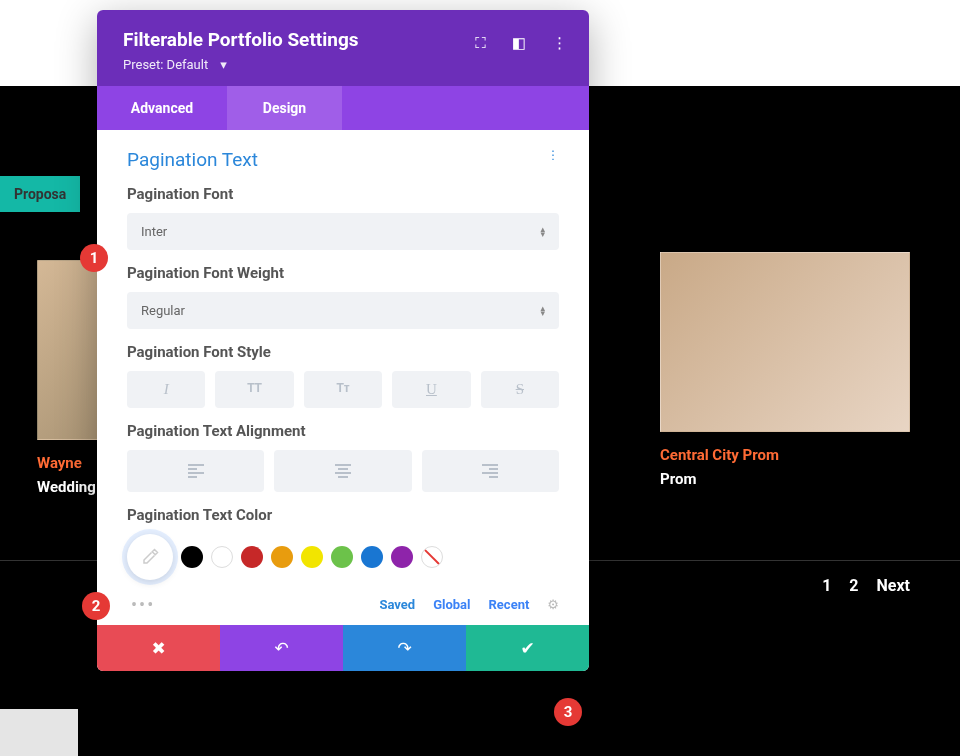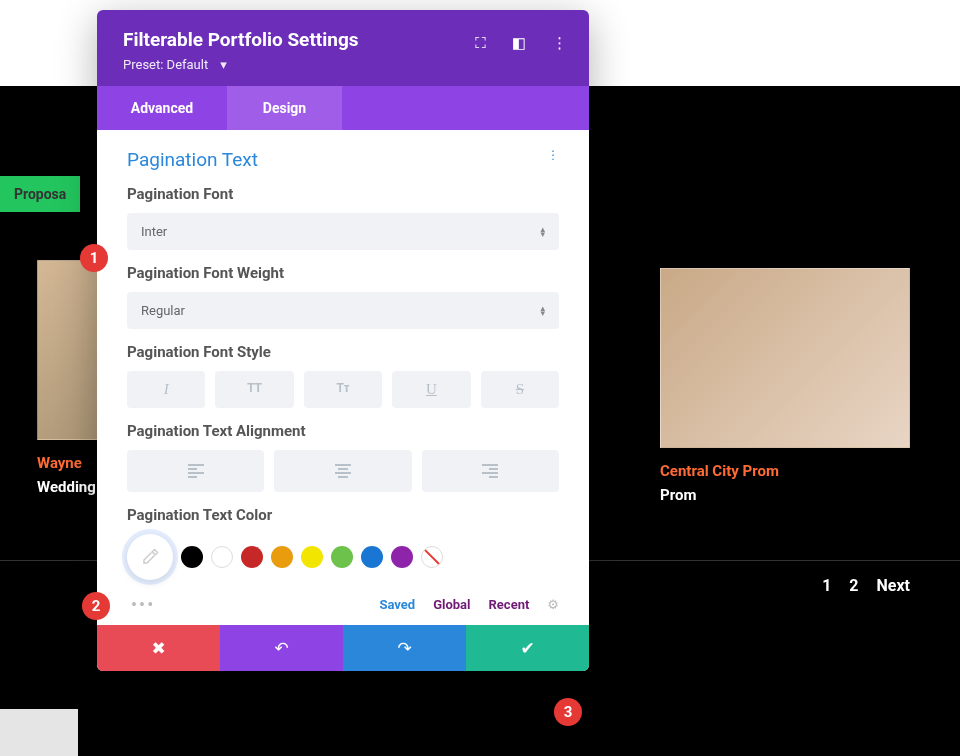--- a/index.html
+++ b/index.html
@@ -1,21 +1,21 @@
 <!DOCTYPE html>
 <html><head>
 <meta charset="utf-8">
 <style>
 *{margin:0;padding:0;box-sizing:border-box;font-family:-apple-system,BlinkMacSystemFont,'Segoe UI',Roboto,sans-serif}
 body{background:#fff;width:960px;height:756px;position:relative;overflow:hidden}
 .dark-bg{position:absolute;top:86px;left:0;right:0;bottom:0;background:#000}
-.filter-tab{position:absolute;top:176px;left:0;background:#22c55e;padding:10px 14px;font-weight:700;font-size:14px;color:#333}
+.filter-tab{position:absolute;top:176px;left:0;background:#14b8a6;padding:10px 14px;font-weight:700;font-size:14px;color:#333}
 .portfolio-item{position:absolute}
 .pi-left{top:260px;left:37px}
-.pi-right{top:268px;left:660px}
+.pi-right{top:252px;left:660px}
 .pi-img{width:250px;height:180px;background:linear-gradient(135deg,#d4b896,#8a7a5c);border:1px solid rgba(255,255,255,0.1)}
 .pi-img.right{background:linear-gradient(135deg,#c9a987,#e8d5c4)}
 .pi-title{color:#ff6b35;font-weight:700;font-size:15px;margin-top:14px}
 .pi-cat{color:#fff;font-weight:700;font-size:15px;margin-top:6px}
 .pagination{position:absolute;right:50px;top:576px;display:flex;gap:18px;align-items:center}
 .pagination span{color:#fff;font-weight:700;font-size:16px}
 .divider{position:absolute;top:560px;left:0;right:0;height:1px;background:rgba(255,255,255,0.2)}
 .gray-bottom{position:absolute;bottom:0;left:0;width:78px;height:47px;background:#e5e5e5}
 
 .modal{position:absolute;top:10px;left:97px;width:492px;background:#fff;border-radius:6px;box-shadow:0 10px 40px rgba(0,0,0,0.3);overflow:hidden}
@@ -53,21 +53,21 @@
 .sw-yellow{background:#f2e500}
 .sw-green{background:#6cc24a}
 .sw-blue{background:#1976d2}
 .sw-purple{background:#8e24aa}
 .sw-strike{background:#fff;border:1px solid #ddd;position:relative;overflow:hidden}
 .sw-strike::after{content:'';position:absolute;width:28px;height:2px;background:#e53935;top:50%;left:-3px;transform:rotate(45deg)}
 .color-tabs{display:flex;align-items:center;gap:18px;margin-top:14px;margin-left:4px}
 .dots{color:#bbb;font-size:18px;letter-spacing:2px;flex:1}
 .ct-link{font-size:13px;font-weight:700;cursor:pointer}
 .ct-saved{color:#2b87da}
-.ct-other{color:#701a75}
+.ct-other{color:#3b82f6}
 .gear{color:#bbb;font-size:13px}
 .actions{display:flex;height:46px}
 .action{flex:1;display:flex;align-items:center;justify-content:center;color:#fff;font-size:17px;cursor:pointer}
 .act-close{background:#e84b55}
 .act-undo{background:#8e44e4}
 .act-redo{background:#2b87da}
 .act-check{background:#1fb994}
 
 .badge{position:absolute;width:28px;height:28px;border-radius:50%;background:#e53935;color:#fff;font-weight:700;font-size:15px;display:flex;align-items:center;justify-content:center;z-index:10}
 .b1{top:244px;left:80px}

